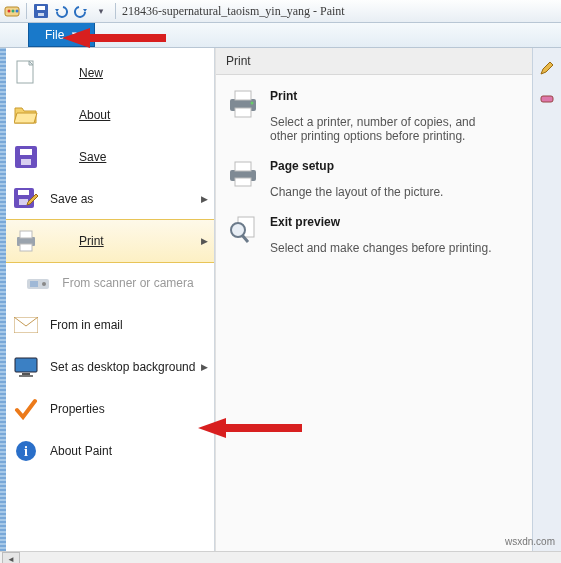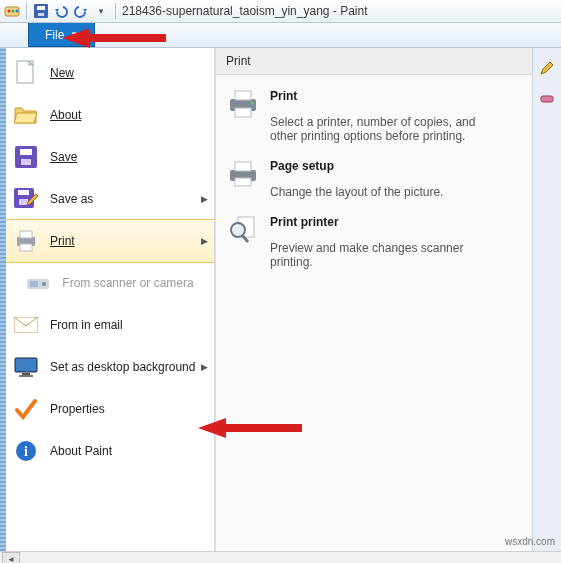--- a/index.html
+++ b/index.html
@@ -17,21 +17,21 @@
     height: 22px;
     background: linear-gradient(#fdfefe,#e8eef4);
     border-bottom: 1px solid #b8c6d4;
     display: flex;
     align-items: center;
     padding: 0 4px;
     gap: 4px;
   }
   .qat-icon { width:16px; height:16px; display:flex; align-items:center; justify-content:center; }
   .sep { width:1px; height:16px; background:#b8c6d4; margin:0 2px;}
-  .title-text { color:#3b3b3b; }
+  .title-text { color:#3b3b3b;font-family:Liberation Serif, serif; }
   .ribbon-row {
     height: 24px;
     background: linear-gradient(#f5f9fc,#e4edf5);
     border-bottom:1px solid #b8c6d4;
     display:flex;
     align-items:stretch;
     padding-left:28px;
   }
   .file-tab {
     background:#1979ca;
@@ -70,21 +70,21 @@
     position:relative;
   }
   .menu-item.highlight {
     background:linear-gradient(#fef9e9,#fdf0c4);
     border:1px solid #e8c457;
     border-left:none;
     border-right:none;
     margin:-1px 0;
   }
   .menu-item .lbl { text-decoration: underline; text-decoration-color: transparent;}
-  .menu-item .lbl .ul { text-decoration: underline; }
+  .menu-item .lbl .ul { text-decoration: underline; margin-left: 29px; }
   .menu-item.disabled { color:#9a9a9a;justify-content:center; }
   .menu-icon { width:24px; height:24px; display:flex;align-items:center;justify-content:center;}
   .submenu-arrow {
     position:absolute; right:6px; top:50%; transform:translateY(-50%);
     font-size:9px; color:#555;
   }
   .right-panel {
     flex:1;
     background:#fafafa;
     border-left:1px solid #e0e0e0;
@@ -345,22 +345,22 @@
       </div>
       <div class="sub-item">
         <span class="sub-icon">
           <svg width="30" height="28">
               <rect x="10" y="1" width="16" height="20" fill="#fff" stroke="#bbb"></rect>
               <circle cx="10" cy="14" r="7" fill="#e8eef5" stroke="#6b7a8a" stroke-width="2"></circle>
               <line x1="14" y1="19" x2="20" y2="26" stroke="#6b7a8a" stroke-width="3"></line>
             </svg>
         </span>
         <span class="sub-text">
-          <div class="t">Print printer</div>
-          <div class="d">Preview and make changes scanner printing.</div>
+          <div class="t">Exit preview</div>
+          <div class="d">Select and make changes before printing.</div>
         </span>
       </div>
     </div>
     <div class="canvas-bg"></div>
   </div>
 
   <div class="right-sliver">
     <span class="sliver-icon">
       <svg width="16" height="16">
           <path d="M2 14 l2 -5 l7 -7 l3 3 l-7 7 z" fill="#e8b84a" stroke="#9a6a10"></path>

